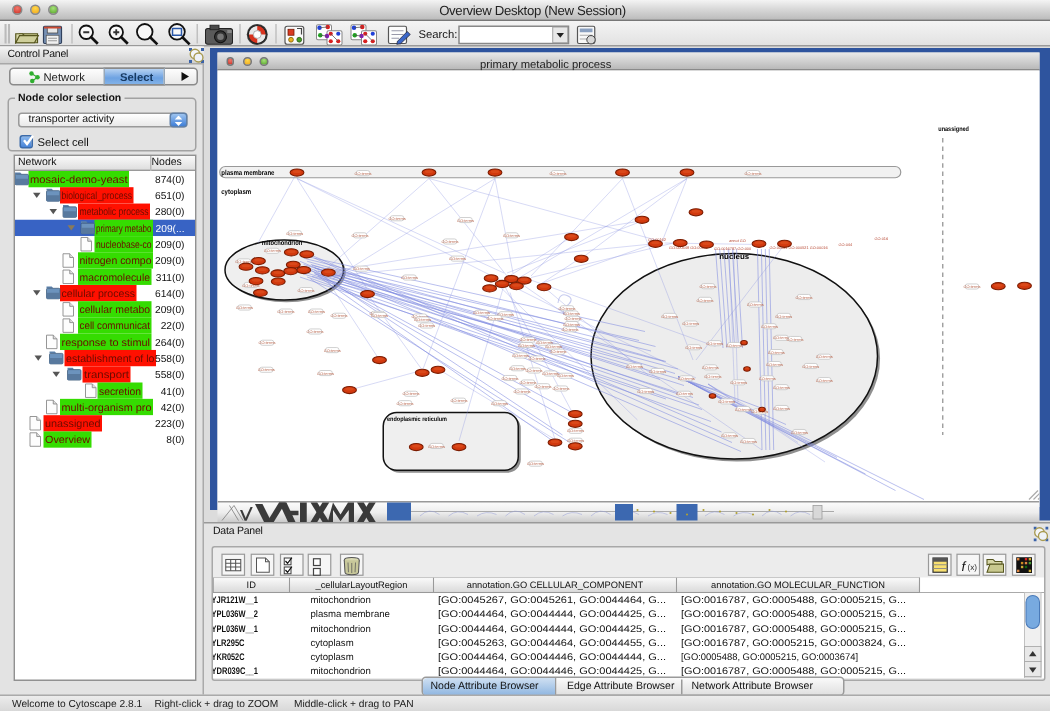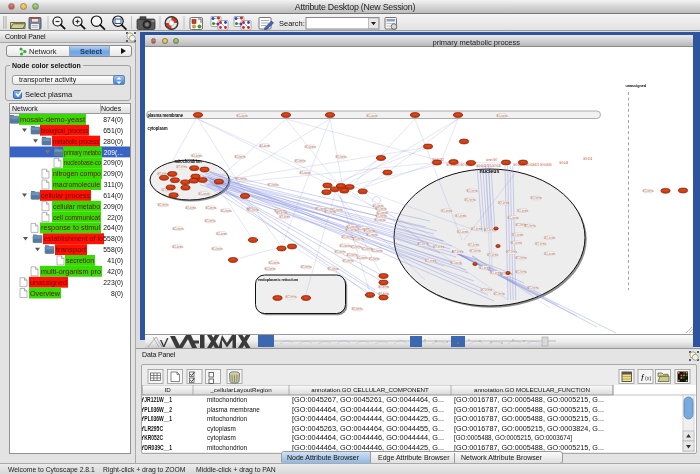--- a/index.html
+++ b/index.html
@@ -8,21 +8,21 @@
 <body>
 <div class="abs" style="left:0;top:0;width:700px;height:14px;
 background:linear-gradient(#f4f4f4,#d9d9d9 45%,#bcbcbc);border-bottom:1px solid #777;"></div>
 <div class="abs" style="left:7.5px;top:3px;width:7px;height:7px;border-radius:50%;
 background:radial-gradient(circle at 50% 30%,#f07a70,#ce2e21);border:0.5px solid #888;"></div>
 <div class="abs" style="left:19.5px;top:3px;width:7px;height:7px;border-radius:50%;
 background:radial-gradient(circle at 50% 30%,#ffd84a,#f0a71d);border:0.5px solid #888;"></div>
 <div class="abs" style="left:31.5px;top:3px;width:7px;height:7px;border-radius:50%;
 background:radial-gradient(circle at 50% 30%,#a6e07a,#56a728);border:0.5px solid #888;"></div>
 <div class="abs" style="left:250px;top:1.5px;width:210px;height:11px;text-align:center;
-font-size:8.8px;letter-spacing:-0.22px;color:#222;">Attribute Desktop (New Session)</div>
+font-size:8.8px;letter-spacing:-0.22px;color:#222;">Overview Desktop (New Session)</div>
 <div class="abs" style="left:0;top:14px;width:700px;height:17px;
 background:linear-gradient(#f4f4f4,#e2e2e2);border-bottom:1px solid #9a9a9a;"></div>
 <svg class="abs" style="left:0;top:14px;" width="700" height="17" viewBox="0 0 700 17">
     <rect x="3" y="2" width="1.4" height="13" fill="#bbb"></rect>
     <rect x="5.3" y="2" width="1.4" height="13" fill="#bbb"></rect>
     <g>
       <path d="M10.5 25.5 L13 19.5 L25 19.5 L25 25.5 Z" transform="translate(0,-11)" fill="#c9c98f" stroke="#55551e" stroke-width="0.8"></path>
 <path d="M10.5 14.5 L10.5 8.5 L15 8.5 L16.5 10 L23 10 L23 12 L13 12 Z" fill="#d8d8a8" stroke="#55551e" stroke-width="0.8"></path>
 <path d="M10.5 14.5 L13 9.8 L25.5 9.8 L23 14.5 Z" fill="#cfcf9b" stroke="#55551e" stroke-width="0.8"></path>
     </g>
@@ -163,21 +163,21 @@
 border:1px solid #6080a8;border-radius:2.5px;"></div>
 <svg class="abs" style="left:115px;top:76.5px" width="8" height="7" viewBox="0 0 8 7">
 <path d="M4 0 L6.5 2.6 L1.5 2.6 Z" fill="#fff"></path>
     <path d="M4 7 L6.5 4.4 L1.5 4.4 Z" fill="#fff"></path>
   </svg>
 <div class="abs" style="left:13px;top:90px;width:9px;height:9px;background:linear-gradient(#8ab8ee,#4884d8);
 border:1px solid #3a6aaa;border-radius:2px;"></div>
 <svg class="abs" style="left:13px;top:87px" width="12" height="12" viewBox="0 0 12 12">
 <path d="M3 6.5 L5 9 L9 3.5" fill="none" stroke="#fff" stroke-width="1.6"></path>
   </svg>
-<div class="abs" style="left:25px;top:89.5px;font-size:7.5px;color:#111;">Select plasma</div>
+<div class="abs" style="left:25px;top:89.5px;font-size:7.5px;color:#111;">Select cell</div>
 <div class="abs" style="left:9px;top:103px;width:122px;height:351px;background:#fff;border:1px solid #919191;"></div>
 <div class="abs" style="left:10px;top:104px;width:120px;height:9.5px;background:linear-gradient(#fafafa,#dedede);border-bottom:1px solid #9a9a9a;"></div>
 <div class="abs" style="left:12px;top:105px;font-size:7px;color:#111;">Network</div>
 <div class="abs" style="left:101px;top:105px;font-size:7px;color:#111;">Nodes</div>
 <div class="abs" style="left:100px;top:104px;width:1px;height:9.5px;background:#b8b8b8;"></div>
 <svg class="abs" style="left:10px;top:113.5px" width="120" height="190" viewBox="0 0 120 190">
     <rect x="9" y="0.0" width="67" height="10.85" fill="#35dc01"></rect>
     <g>
       <path d="M0 2.2249999999999996 L0 1.0249999999999995 L3.5 1.0249999999999995 L4.5 2.2249999999999996 Z" fill="#5d82ab"></path>
 <rect x="0" y="2.2" width="9" height="7" rx="0.8" fill="#6c93bd" stroke="#3c5a7a" stroke-width="0.5"></rect>
@@ -316,21 +316,21 @@
 <div class="abs" style="left:693px;top:32px;width:7px;height:309px;background:#2e549e;"></div>
 <div class="abs" style="left:558px;top:338px;width:142px;height:9px;background:#2e549e;"></div>
 <div class="abs" style="left:145px;top:35px;width:548px;height:12px;
 background:linear-gradient(#e9e9e9,#b9b9b9);border-bottom:1px solid #8a8a8a;"></div>
 <div class="abs" style="left:150.6px;top:38.2px;width:5.8px;height:5.8px;border-radius:50%;
 background:radial-gradient(circle at 50% 30%,#f07a70,#cc2e21);border:0.5px solid #777;"></div>
 <div class="abs" style="left:161.9px;top:38.2px;width:5.8px;height:5.8px;border-radius:50%;
 background:radial-gradient(circle at 50% 30%,#ffd84a,#eea71d);border:0.5px solid #777;"></div>
 <div class="abs" style="left:172.79999999999998px;top:38.2px;width:5.8px;height:5.8px;border-radius:50%;
 background:radial-gradient(circle at 50% 30%,#a6e07a,#56a728);border:0.5px solid #777;"></div>
-<div class="abs" style="left:320px;top:37.5px;width:200px;text-align:right;font-size:7.5px;color:#222;">primary metabolic process</div>
+<div class="abs" style="left:320px;top:37.5px;width:200px;text-align:left;font-size:7.5px;color:#222;">primary metabolic process</div>
 <svg class="abs" style="left:145px;top:47px;background:#fff;" width="548" height="287" viewBox="145 47 548 287">
     <ellipse cx="191" cy="181.5" rx="39.5" ry="20" fill="#444" opacity="0.6"></ellipse>
     <ellipse cx="189.5" cy="180" rx="39.5" ry="20" fill="#efefef" stroke="#111" stroke-width="1"></ellipse>
     <ellipse cx="491.2" cy="239.2" rx="95.5" ry="68.5" fill="#444" opacity="0.6"></ellipse>
     <ellipse cx="489.5" cy="237.5" rx="95.5" ry="68.5" fill="#ededed" stroke="#111" stroke-width="1"></ellipse>
     <rect x="257.2" y="276.7" width="90" height="38.5" rx="9" fill="#444" opacity="0.6"></rect>
     <rect x="255.5" y="275" width="90" height="38.5" rx="9" fill="#efefef" stroke="#111" stroke-width="1"></rect>
     <rect x="146.5" y="111" width="454" height="7.5" rx="3.7" fill="#f1f1f1" stroke="#999" stroke-width="0.8"></rect>
     <line x1="628.5" y1="92" x2="628.5" y2="290" stroke="#999" stroke-width="0.9" stroke-dasharray="3,2.6"></line>
     <path d="M372 202 q 1 -7 6 -5 q 5 2 1 6 q -6 5 -2 7" fill="none" stroke="#98a0e2" stroke-opacity="0.55" stroke-width="0.7"></path>

